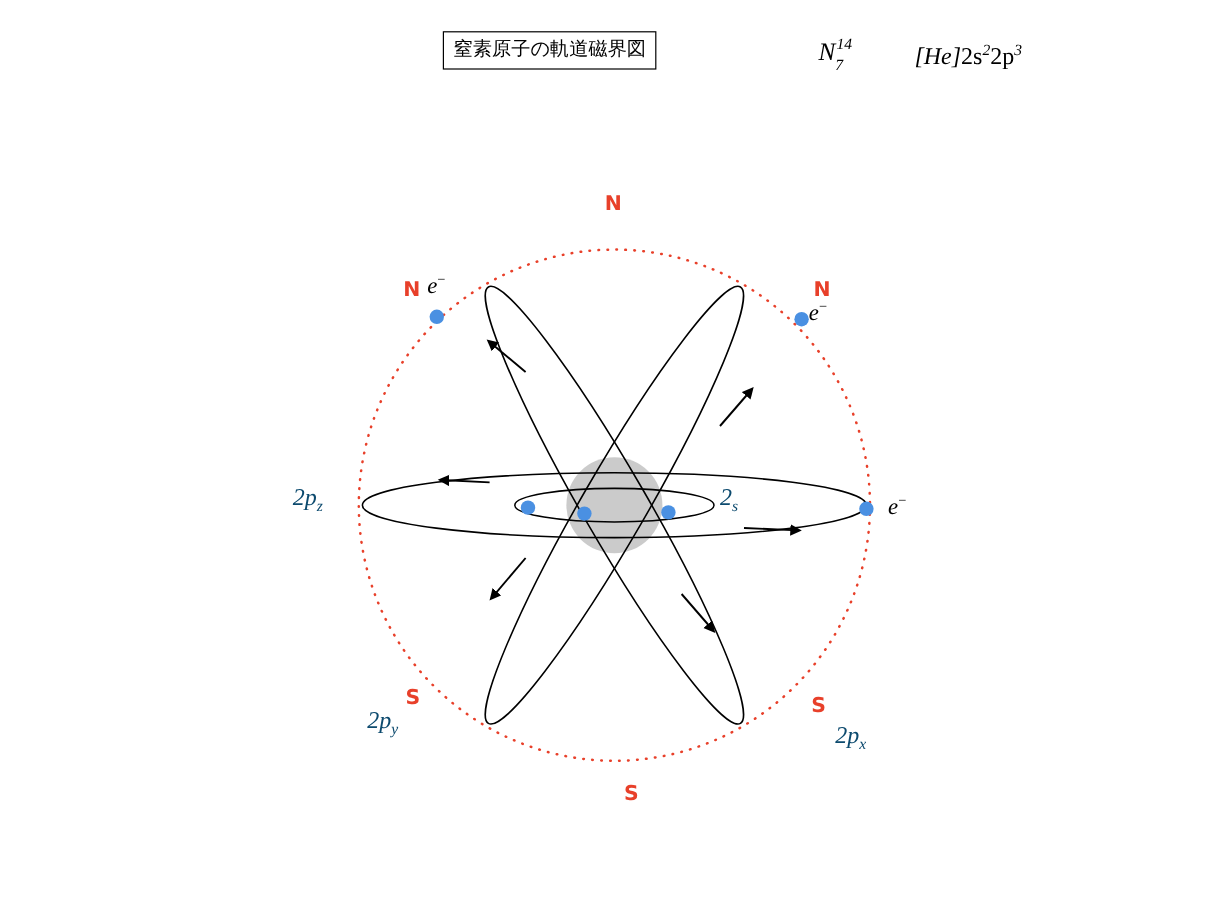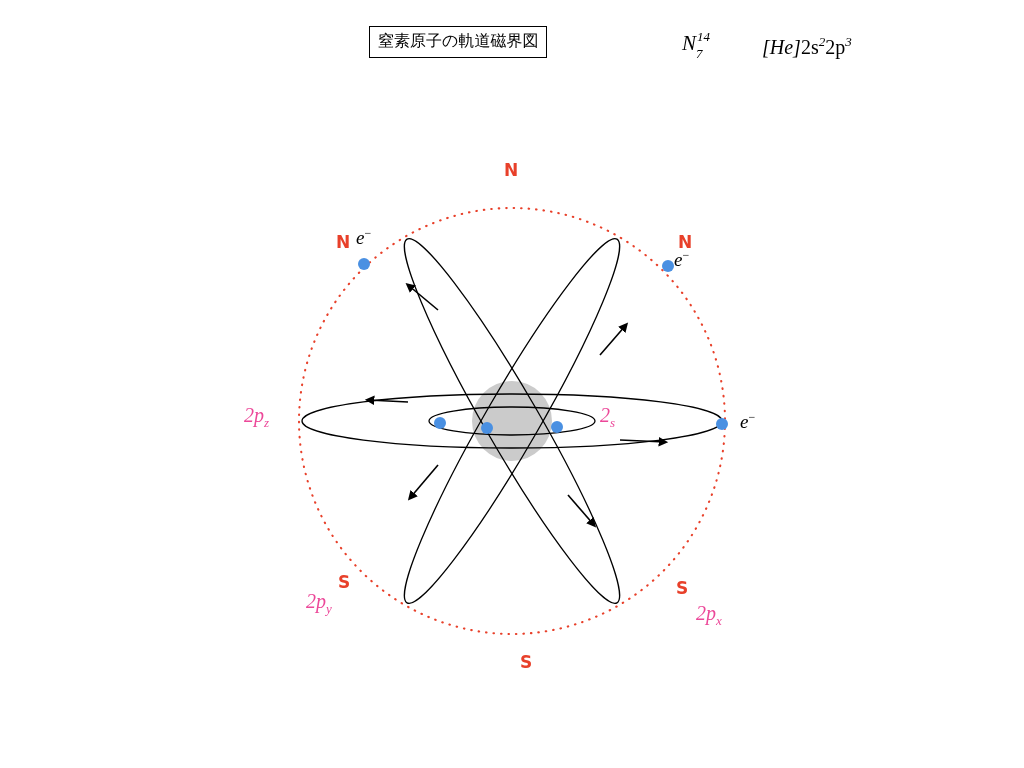--- a/index.html
+++ b/index.html
@@ -111,21 +111,21 @@
     color: #000;
   }
   .elec .sup {
     font-size: 12px;
     vertical-align: super;
     font-style: normal;
   }
   .orb {
     font-size: 20px;
     font-style: italic;
-    color: #ec4899;
+    color: #0c4a6e;
   }
   .orb .sub {
     font-size: 13px;
     vertical-align: sub;
     font-style: italic;
   }
 </style>
 </head>
 <body>
 

